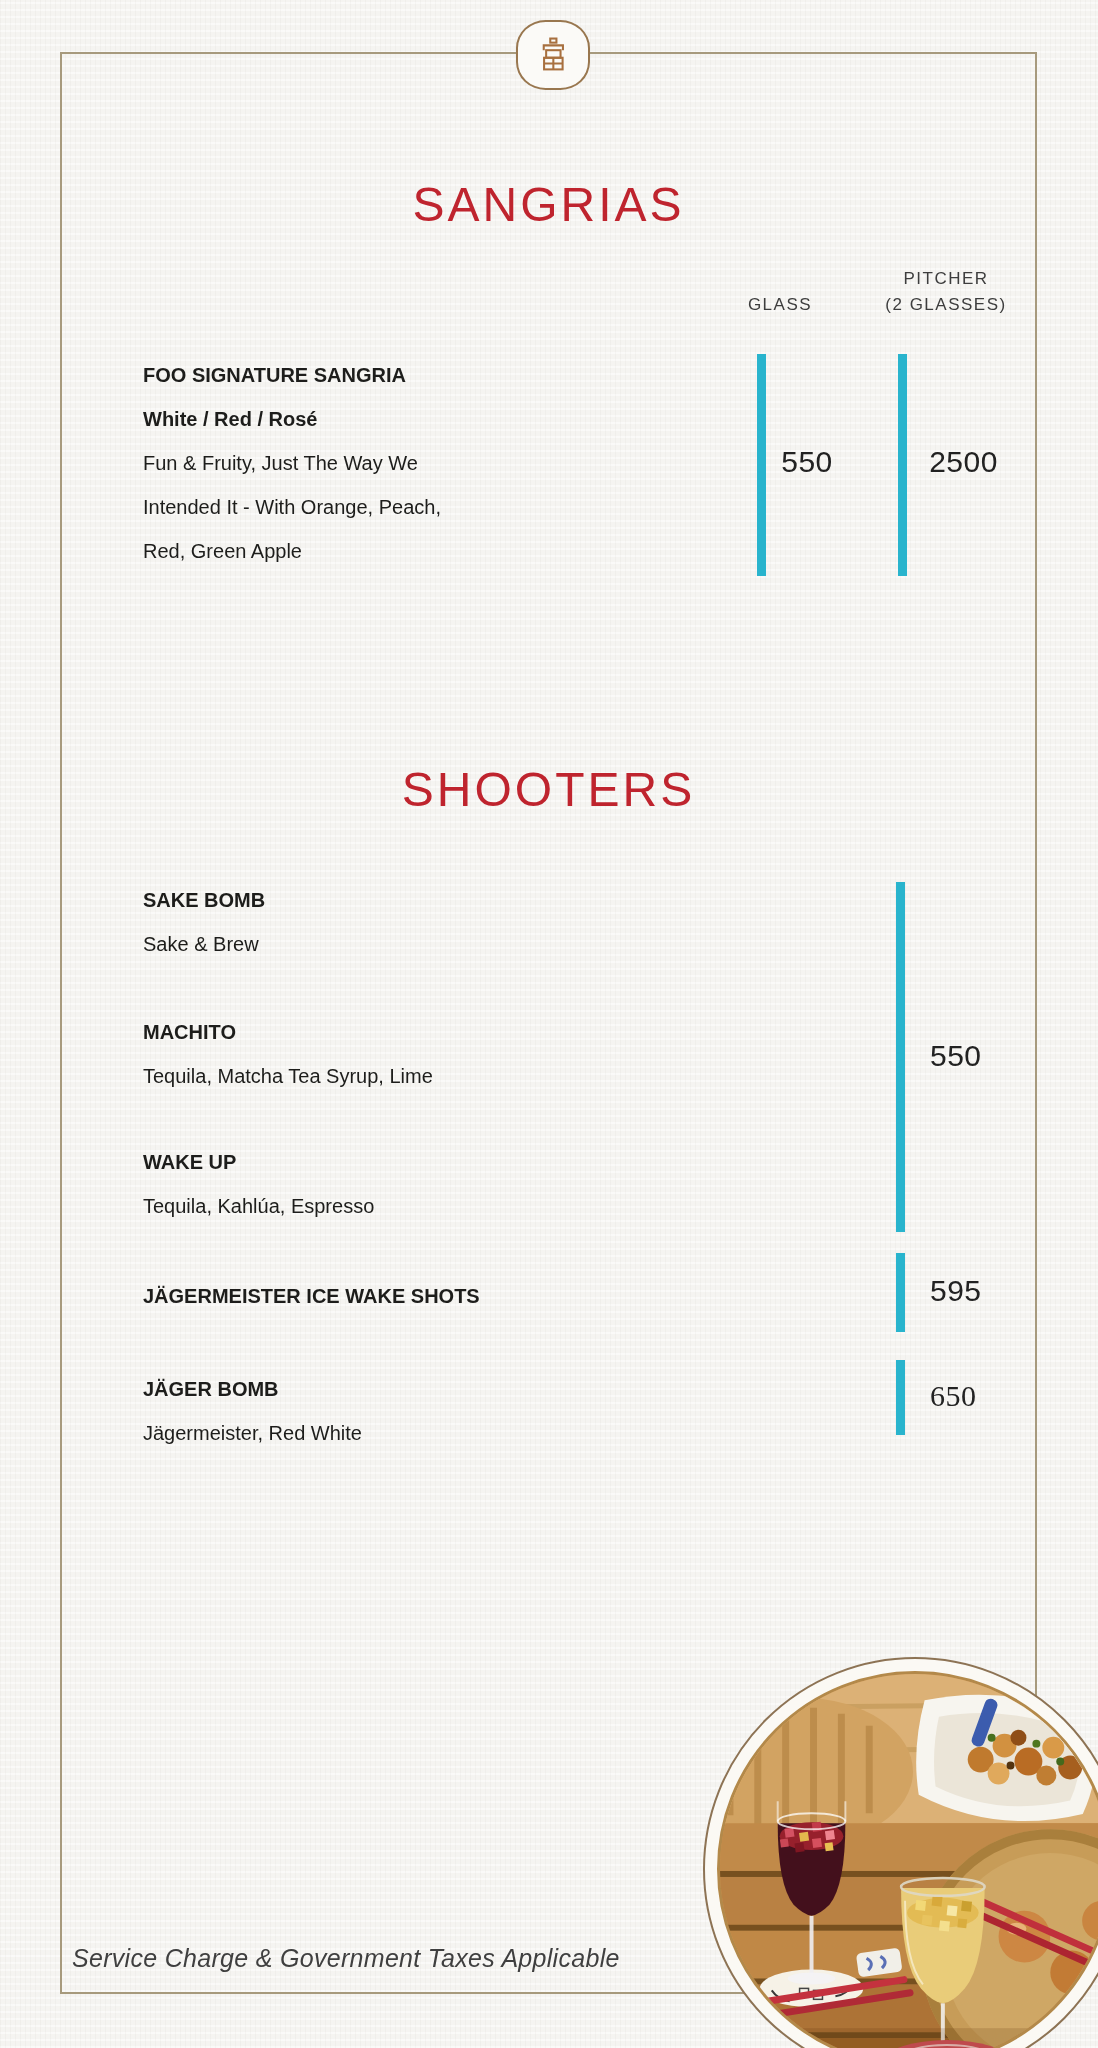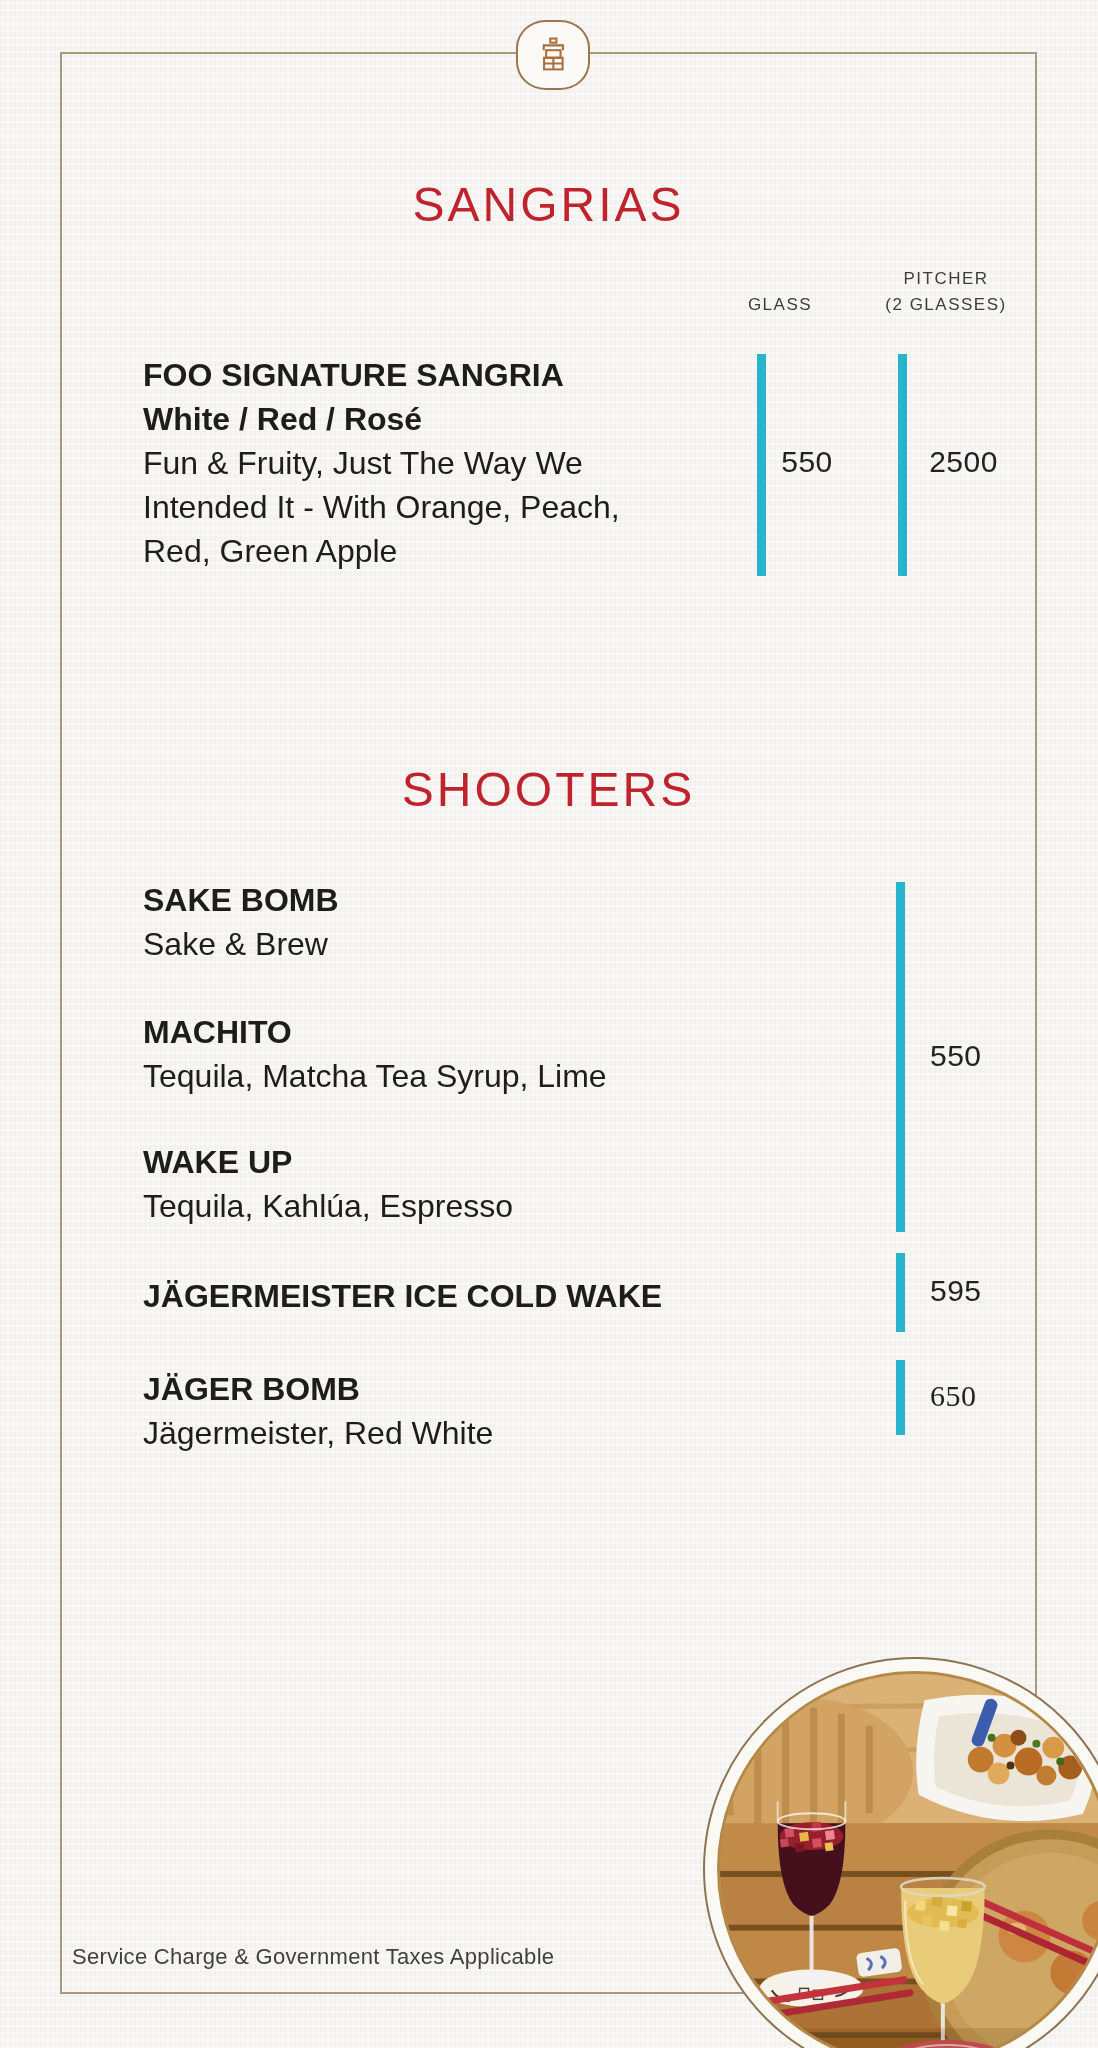--- a/index.html
+++ b/index.html
@@ -21,31 +21,31 @@
     display:flex;align-items:center;justify-content:center;
   }
   .section-title{
     position:absolute;left:60px;width:977px;text-align:center;
     font-size:48px;line-height:1;letter-spacing:3px;color:#bf242e;z-index:2;
   }
   .col-header{
     position:absolute;font-size:17px;line-height:26px;letter-spacing:1.5px;
     color:#3d3d3d;text-align:center;z-index:2;
   }
-  .menu-text{position:absolute;left:143px;font-size:32px;line-height:44px;z-index:2;}
+  .menu-text{position:absolute;left:143px;font-size:20px;line-height:44px;z-index:2;}
   .menu-text .name{font-weight:bold;}
   .menu-text .variants{font-weight:bold;}
   .price-rule{position:absolute;width:9px;background:#29b4cd;z-index:2;}
   .price{
     position:absolute;font-size:30px;line-height:36px;color:#222;z-index:2;
     letter-spacing:0.5px;
   }
   .price.centered{text-align:center;}
   .footer-note{
-    position:absolute;left:72px;top:1944px;font-size:22px;
+    position:absolute;left:72px;top:1944px;font-size:25px;font-style:italic;
     color:#3f3f3f;letter-spacing:0.3px;z-index:2;
   }
   .photo-circle{
     position:absolute;left:703px;top:1657px;width:424px;height:424px;
     border-radius:50%;background:#fbf9f4;border:2px solid #8d7354;
     box-sizing:border-box;z-index:5;
   }
   .photo-inner{
     position:absolute;left:12px;top:12px;right:12px;bottom:12px;
     border-radius:50%;border:3px solid #b3894a;overflow:hidden;background:#c89250;
@@ -100,21 +100,21 @@
   </div>
   <div class="menu-text" style="top:1010px;width:560px;">
     <div class="name">MACHITO</div>
     <div>Tequila, Matcha Tea Syrup, Lime</div>
   </div>
   <div class="menu-text" style="top:1140px;width:560px;">
     <div class="name">WAKE UP</div>
     <div>Tequila, Kahlúa, Espresso</div>
   </div>
   <div class="menu-text" style="top:1274px;width:620px;">
-    <div class="name">JÄGERMEISTER ICE COLD WAKE</div>
+    <div class="name">JÄGERMEISTER ICE WAKE SHOTS</div>
   </div>
   <div class="menu-text" style="top:1367px;width:560px;">
     <div class="name">JÄGER BOMB</div>
     <div>Jägermeister, Red White</div>
   </div>
 
   <div class="price-rule" style="left:896px;top:882px;height:350px;"></div>
   <div class="price-rule" style="left:896px;top:1253px;height:79px;"></div>
   <div class="price-rule" style="left:896px;top:1360px;height:75px;"></div>
 

